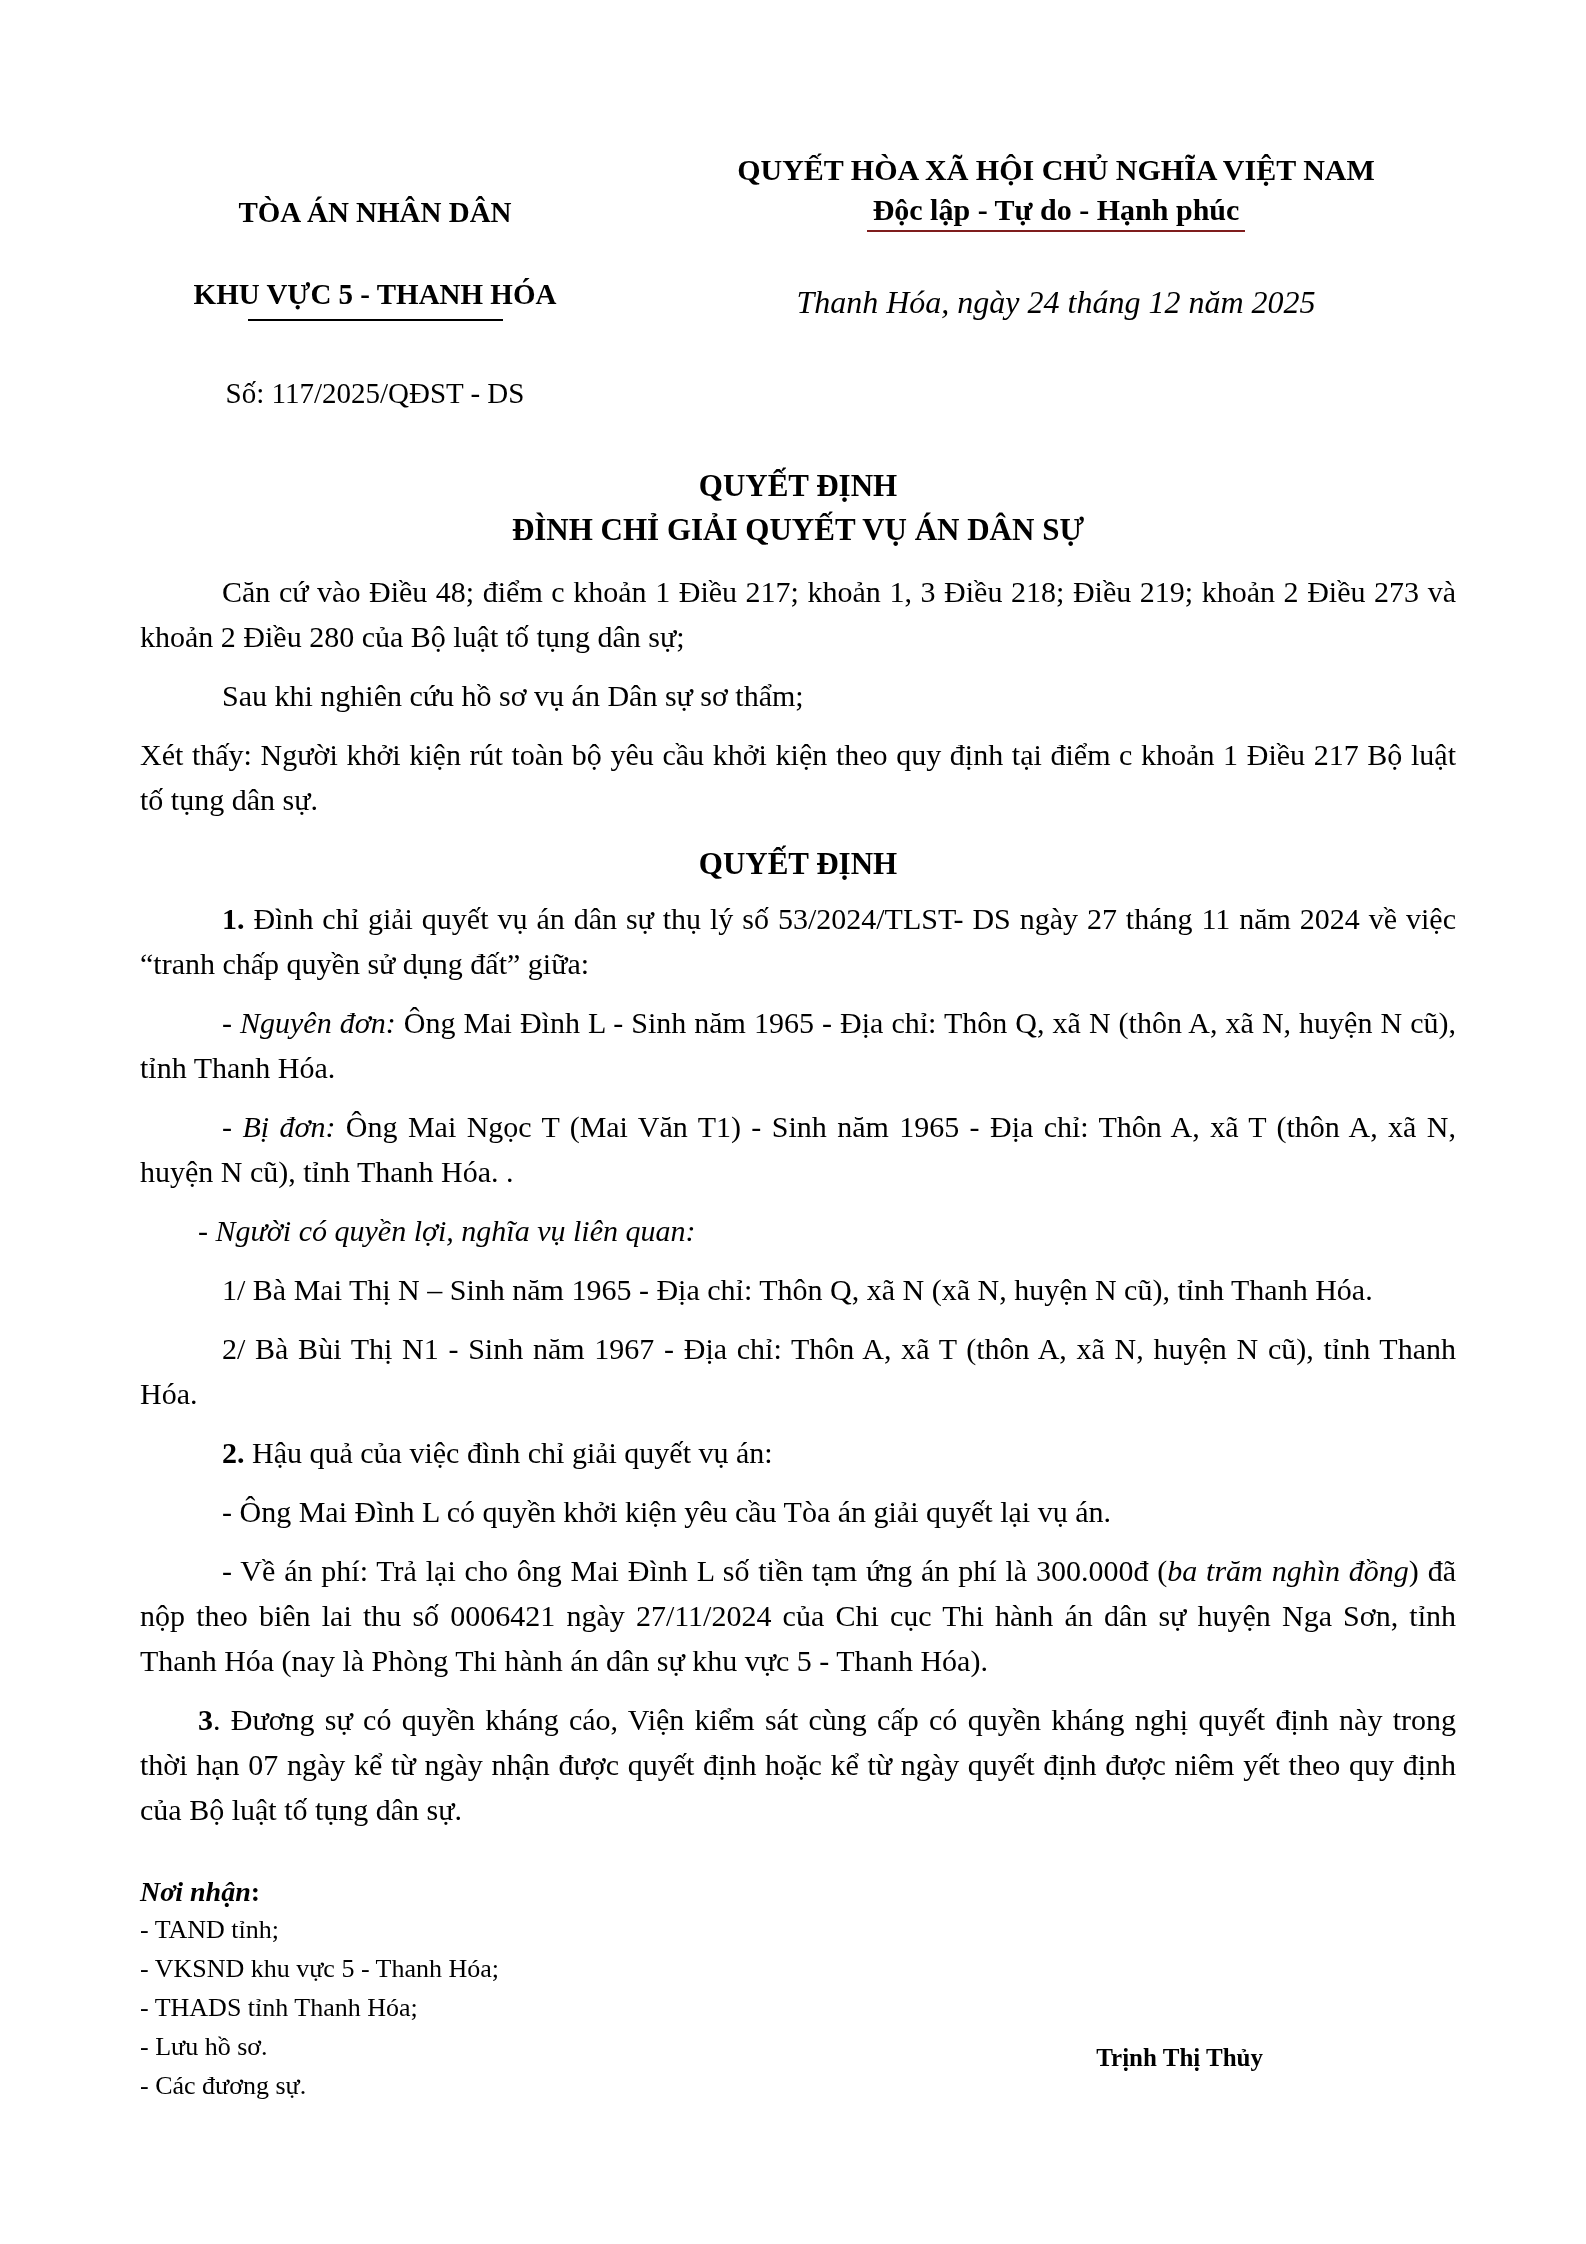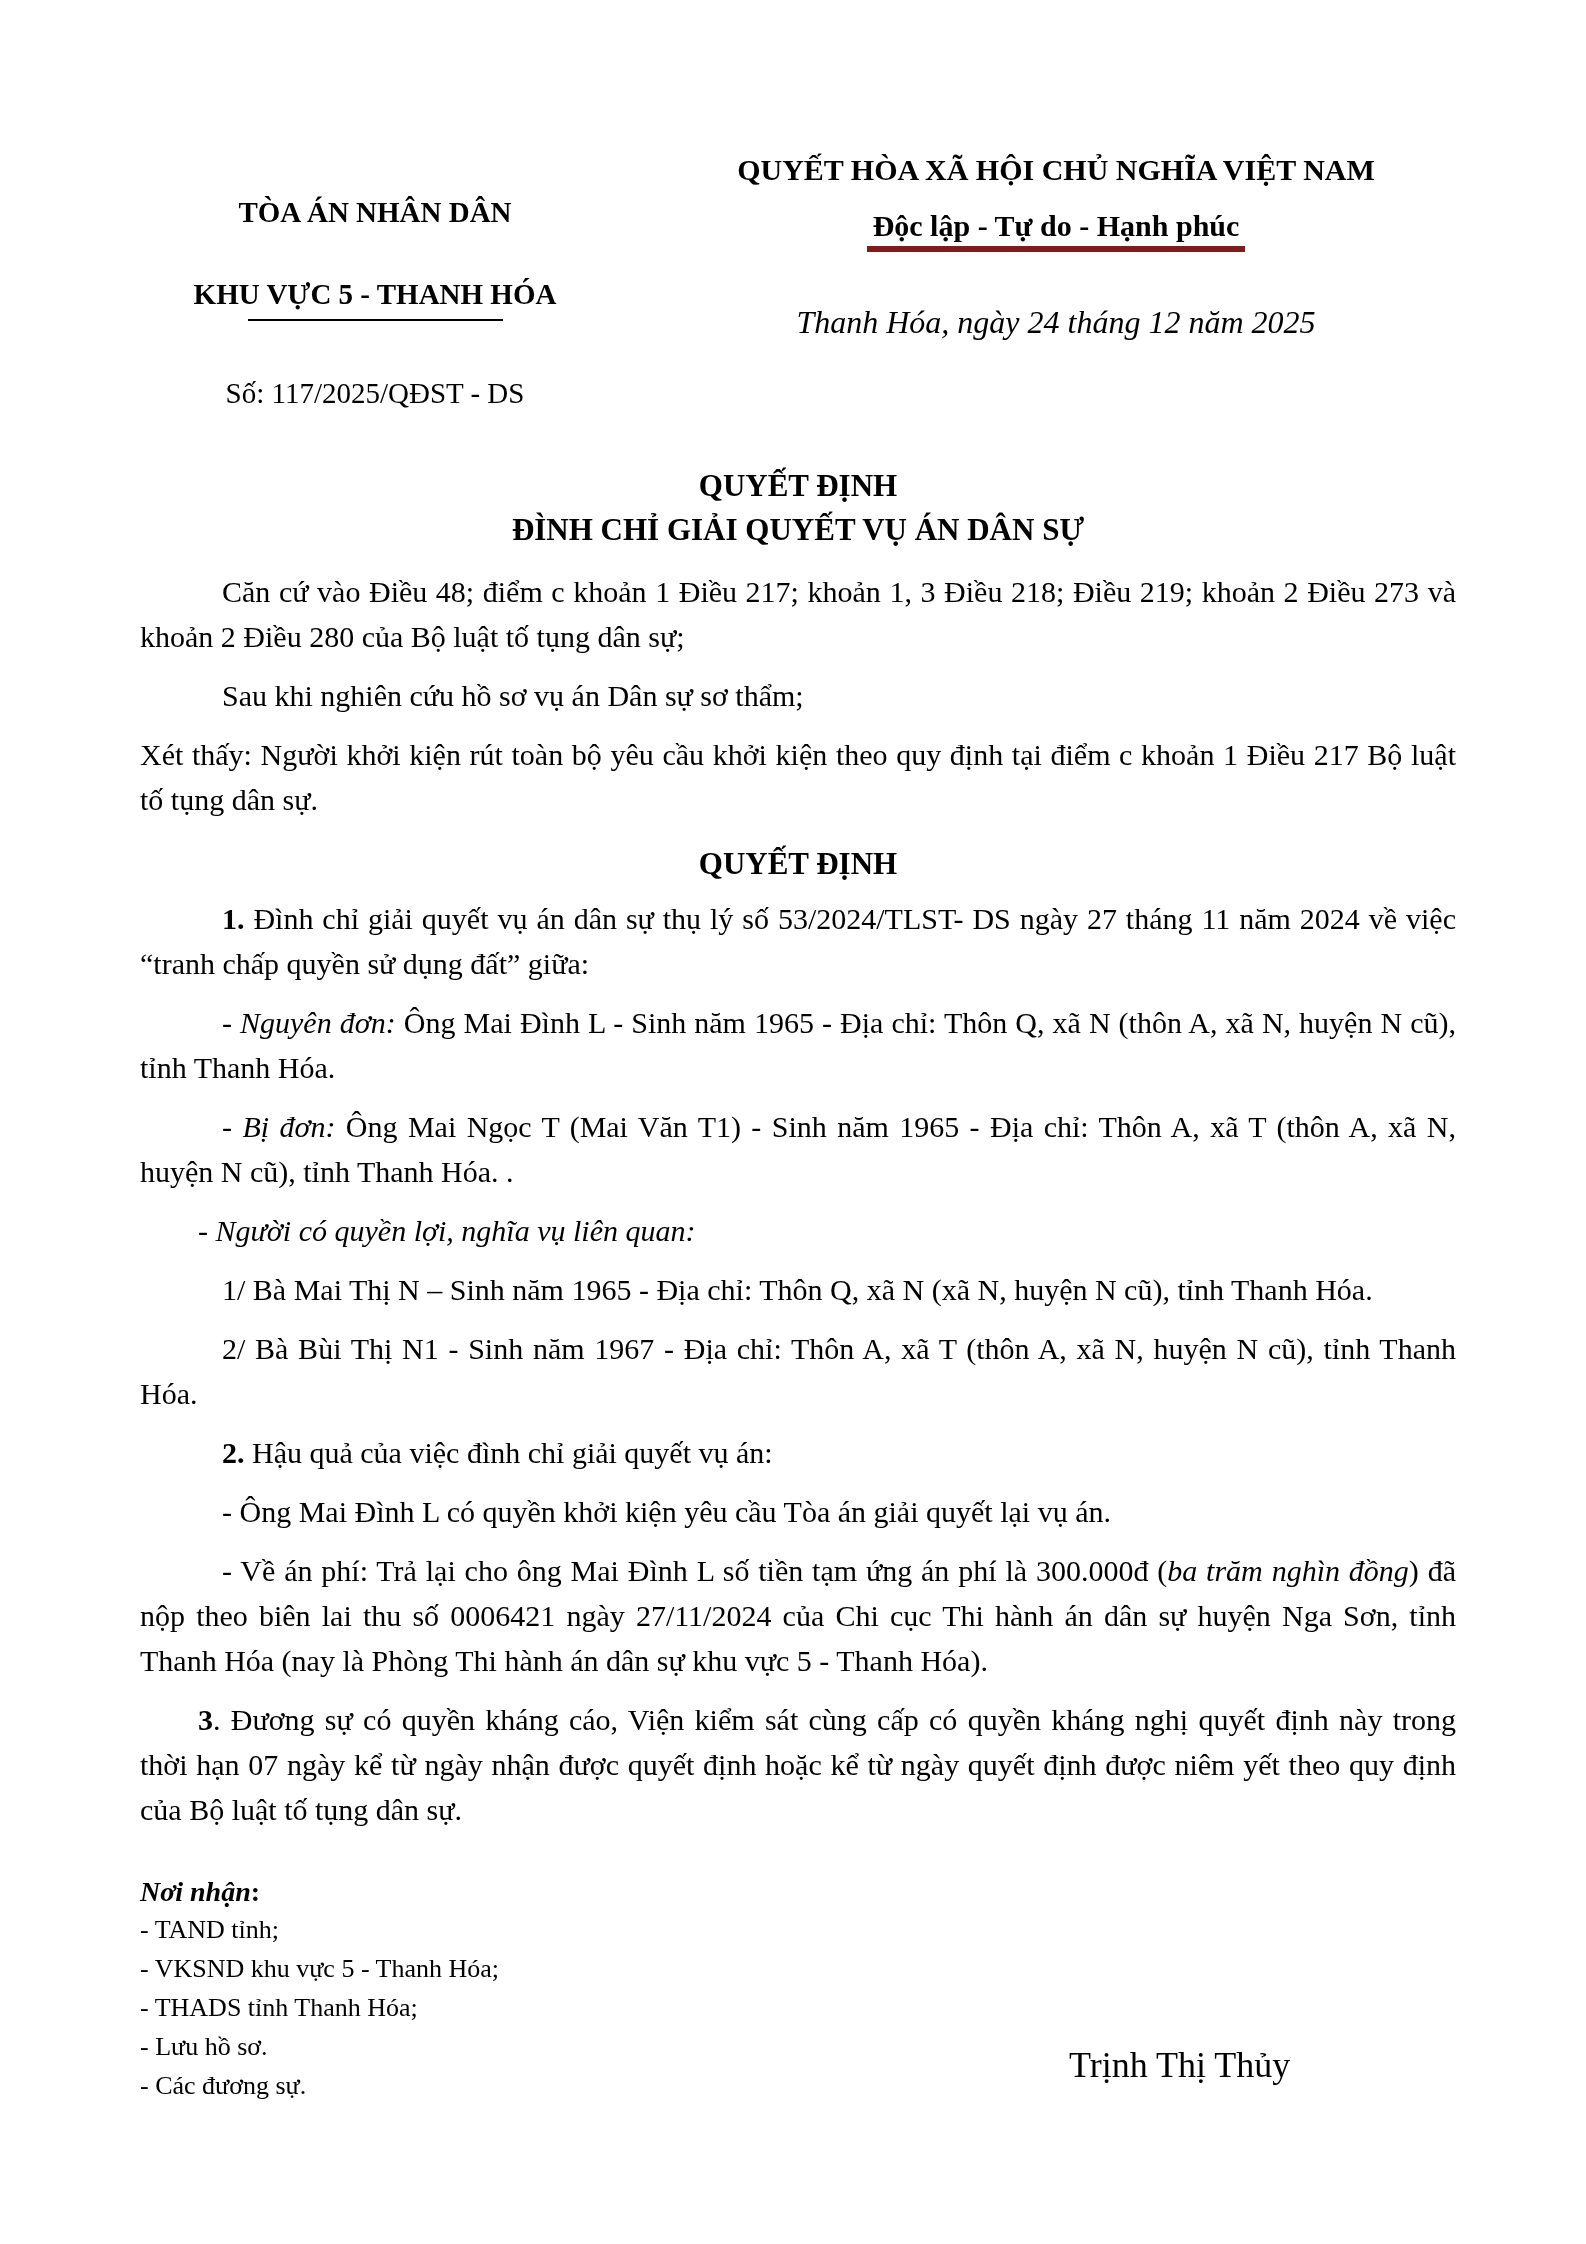--- a/index.html
+++ b/index.html
@@ -16,21 +16,21 @@
 
   
   .header { display:flex; justify-content:space-between; align-items:flex-start; }
   .header-left  { width:470px; text-align:center; }
   .header-right { width:800px; text-align:center; }
   .court-name   { font-weight:bold; font-size:29px; line-height:1.35;margin-top:43px; }
   .underline-short { width:255px; border-bottom:2px solid #000; margin:5px auto 0 auto; height:0; }
   .doc-number   { margin-top:56px; font-size:29px; }
   .national-motto-line1 { font-weight:bold; font-size:30px; line-height:1.35; }
   .national-motto-line2 { display:inline-block; font-weight:bold; font-size:30px;
-                          border-bottom:6px solid #7f1d1d; padding:0 6px 3px 6px; margin-top:18px; }
+                          border-bottom:2px solid #7f1d1d; padding:0 6px 3px 6px; margin-top:2px; }
   .place-date { margin-top:52px; font-style:italic; font-size:32px; }
 
   
   .doc-title { text-align:center; font-weight:bold; font-size:31px; line-height:1.4; margin-top:54px; }
 
   
   .body-text { margin-top:18px; }
   .para { text-align:justify; line-height:1.5; margin-top:14px; }
   .indent    { text-indent:82px; }
   .indent-sm { text-indent:58px; }
@@ -43,21 +43,21 @@
   .footer { display:flex; margin-top:44px; }
   .footer-left  { width:58%; }
   .recipients-label { font-size:28px; }
   .recipients-label .lbl { font-weight:bold; font-style:italic; }
   .recipients-label .colon { font-weight:bold; }
   .recipients-list { font-size:26px; line-height:1.5; margin-top:2px; }
   .recipient-item { display:block; }
   .footer-right { width:42%; text-align:center; }
   .signature-title { font-weight:bold; font-size:31px; }
   .signature-gap { height:168px; }
-  .signature-name { font-weight:normal; font-size:36px; }
+  .signature-name { font-weight:bold; font-size:25px; }
 </style>
 </head>
 <body>
 
 <div class="header">
   <div class="header-left">
     <div class="court-name">TÒA ÁN NHÂN DÂN</div>
     <div class="court-name">KHU VỰC 5 - THANH HÓA</div>
     <div class="underline-short"></div>
     <div class="doc-number">Số: 117/2025/QĐST - DS</div>

